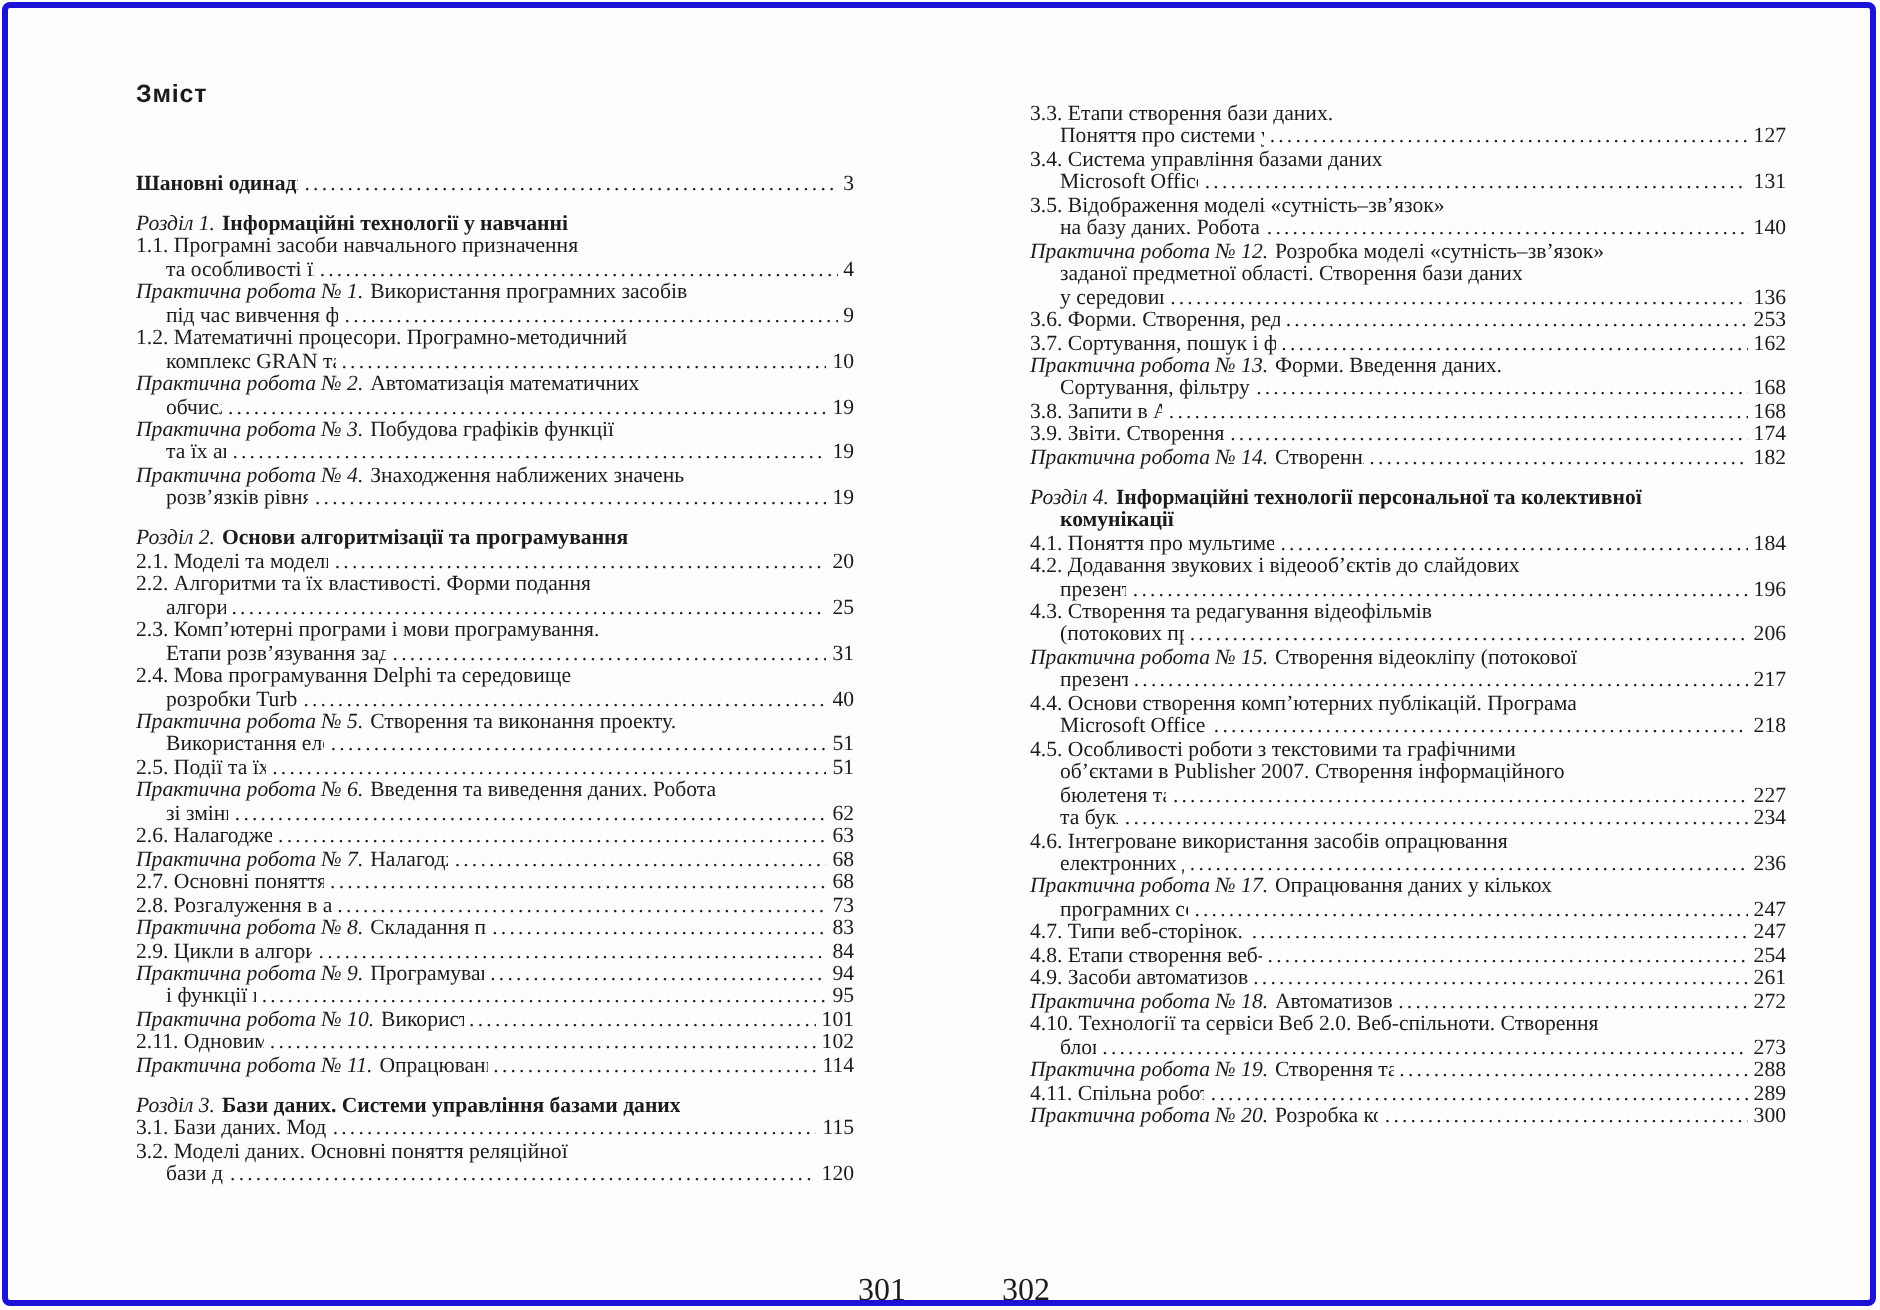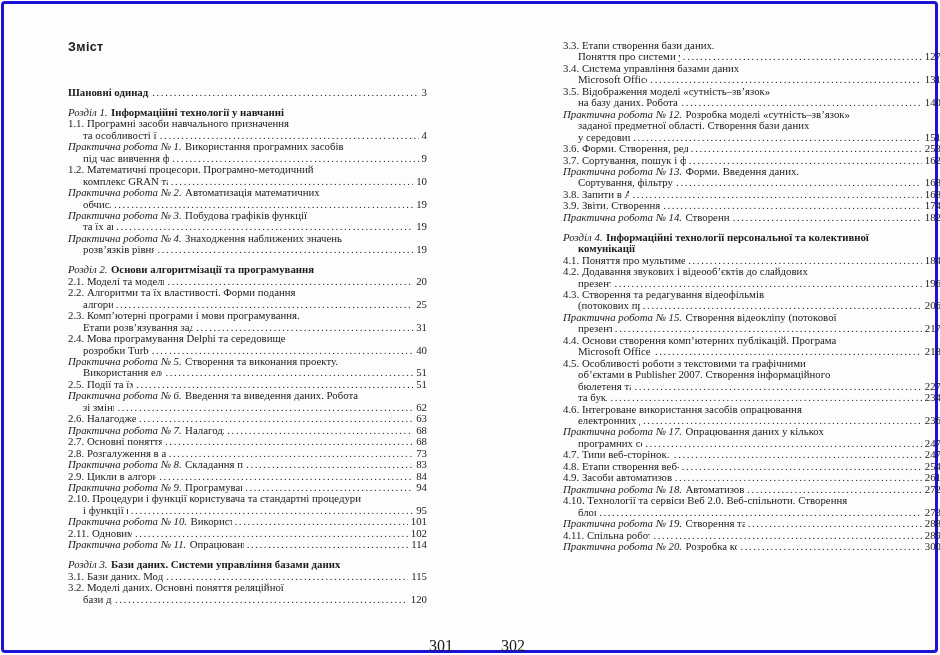--- a/index.html
+++ b/index.html
@@ -29,21 +29,21 @@
     color: #1b1b1b;
   }
   .col {
     position: absolute;
     font-family: "Liberation Serif", "DejaVu Serif", serif;
     font-size: 10.8px;
     line-height: 11.45px;
     color: #1b1b1b;
   }
   .col-left  { left: 64px;  top: 83px; width: 359px; }
-  .col-right { left: 511px; top: 36px; width: 378px; margin-left: 48px; }
+  .col-right { left: 511px; top: 48px; width: 378px; }
   .entry.gap { margin-top: 8.5px; }
   .line {
     display: flex;
     align-items: baseline;
     white-space: nowrap;
   }
   .line.cont { padding-left: 15px; }
   .prefix { font-style: italic; margin-right: 0.32em; flex: 0 0 auto; font-family: Liberation Serif, serif; }
   .txt { flex: 0 1 auto; overflow: hidden; }
   .entry.intro .txt { font-weight: bold; }
@@ -272,23 +272,20 @@
       </div>
       <div class="entry practical">
         <div class="line">
           <span class="prefix">Практична робота № 9.</span>
           <span class="txt">Програмування циклічних обчислень</span>
           <span class="leader"></span>
           <span class="pageno">94</span>
         </div>
       </div>
       <div class="entry section">
-        <div class="line">
-          <span class="txt">2.10. Процедури і функції користувача та стандартні процедури</span>
-        </div>
         <div class="line cont">
           <span class="txt">і функції в Delphi</span>
           <span class="leader"></span>
           <span class="pageno">95</span>
         </div>
       </div>
       <div class="entry practical">
         <div class="line">
           <span class="prefix">Практична робота № 10.</span>
           <span class="txt">Використання підпрограм</span>
@@ -370,21 +367,21 @@
         <div class="line">
           <span class="prefix">Практична робота № 12.</span>
           <span class="txt">Розробка моделі «сутність–зв’язок»</span>
         </div>
         <div class="line cont">
           <span class="txt">заданої предметної області. Створення бази даних</span>
         </div>
         <div class="line cont">
           <span class="txt">у середовищі СУБД</span>
           <span class="leader"></span>
-          <span class="pageno">151</span>
+          <span class="pageno">136</span>
         </div>
       </div>
       <div class="entry section">
         <div class="line">
           <span class="txt">3.6. Форми. Створення, редагування та форматування форм</span>
           <span class="leader"></span>
           <span class="pageno">253</span>
         </div>
       </div>
       <div class="entry section">

